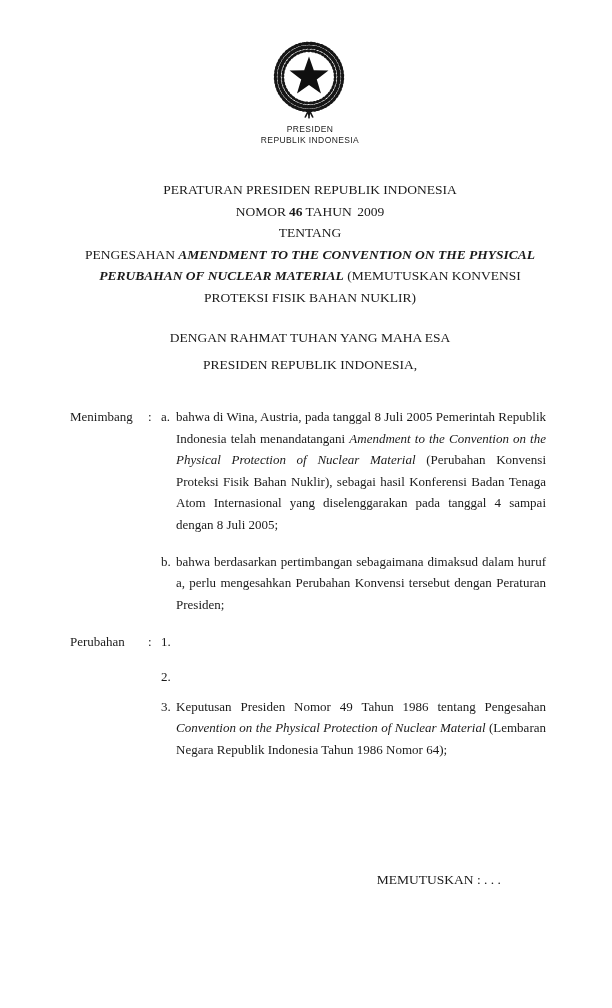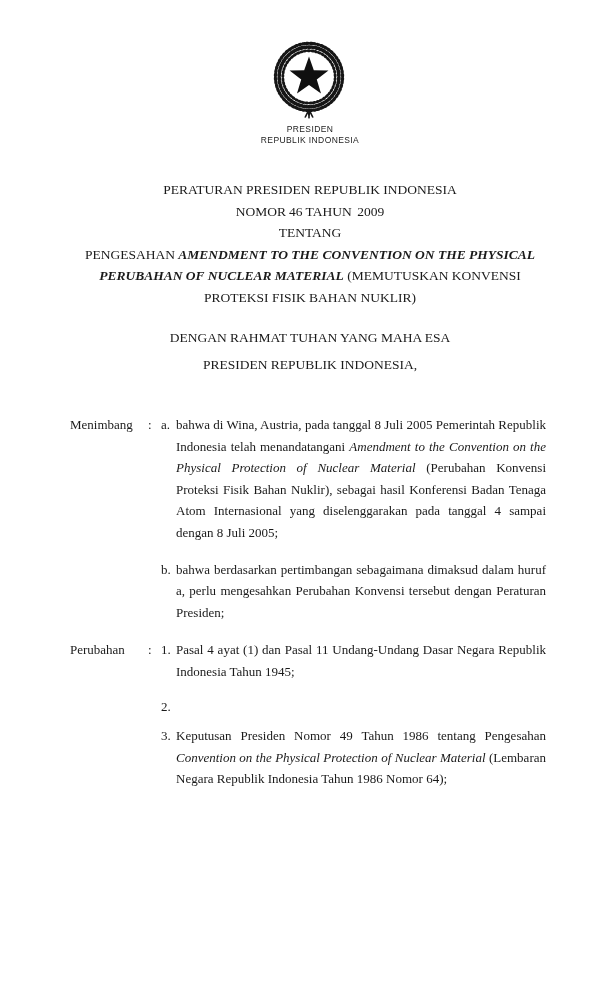--- a/index.html
+++ b/index.html
@@ -24,32 +24,32 @@
     font-size:8.5px; line-height:10.5px;
     letter-spacing:0.4px; color:#222;
   }
   
   .title {
     position:absolute; left:4px; top:179px; width:612px;
     text-align:center;
     font-size:13.5px; line-height:21.6px;
   }
   .title .nomor-line { word-spacing:2px; }
-  .title .nomor-num { font-weight:normal; margin:6px 3px;text-align:center; }
+  .title .nomor-num { font-weight:bold; margin:6px 3px;text-align:center; }
   .title em { font-style:italic;font-weight:bold; }
   
   .motto {
     position:absolute; left:4px; top:327px; width:612px;
     text-align:center; font-size:13.5px; line-height:21.6px;
   }
   .motto .authority { margin-top:5.4px; }
   
   .body {
     position:absolute; left:70px; top:406px; width:476px;
-    font-size:13px; line-height:21.6px;margin-top:8px;
+    font-size:13px; line-height:21.6px;
   }
   .row { display:flex; align-items:flex-start; }
   .row .lbl { flex:0 0 78px; }
   .row .col { flex:0 0 13px; }
   .row .mk  { flex:0 0 15px; }
   .row .txt { flex:0 0 370px; text-align:justify; }
   .row .txt em { font-style:italic; }
   .mb-a { margin-bottom:15px; }
   .mb-b { margin-bottom:16px; }
   .mb-1 { margin-bottom:13px; }
@@ -111,32 +111,32 @@
       <div class="lbl"></div>
       <div class="col"></div>
       <div class="mk">b.</div>
       <div class="txt"><span>bahwa berdasarkan pertimbangan sebagaimana dimaksud dalam huruf a, perlu mengesahkan Perubahan Konvensi tersebut dengan Peraturan Presiden;</span><em></em><span></span></div>
     </div>
 
     <div class="row mb-1">
       <div class="lbl">Perubahan</div>
       <div class="col">:</div>
       <div class="mk">1.</div>
-      <div class="txt"><span>Pasal 4 ayat (1) dan Pasal 11 Undang-Undang Dasar Negara Republik Indonesia Tahun 1945;</span><em></em><span></span></div>
     </div>
 
     <div class="row mb-2">
       <div class="lbl"></div>
       <div class="col"></div>
       <div class="mk">2.</div>
     </div>
 
     <div class="row">
       <div class="lbl"></div>
       <div class="col"></div>
       <div class="mk">3.</div>
       <div class="txt"><span>Keputusan Presiden Nomor 49 Tahun 1986 tentang Pengesahan </span><em>Convention on the Physical Protection of Nuclear Material</em><span> (Lembaran Negara Republik Indonesia Tahun 1986 Nomor 64);</span></div>
     </div>
 
   </div>
 
+  <div class="catchword">MEMUTUSKAN : . . .</div>
 
 </div>
 
 </body></html>

